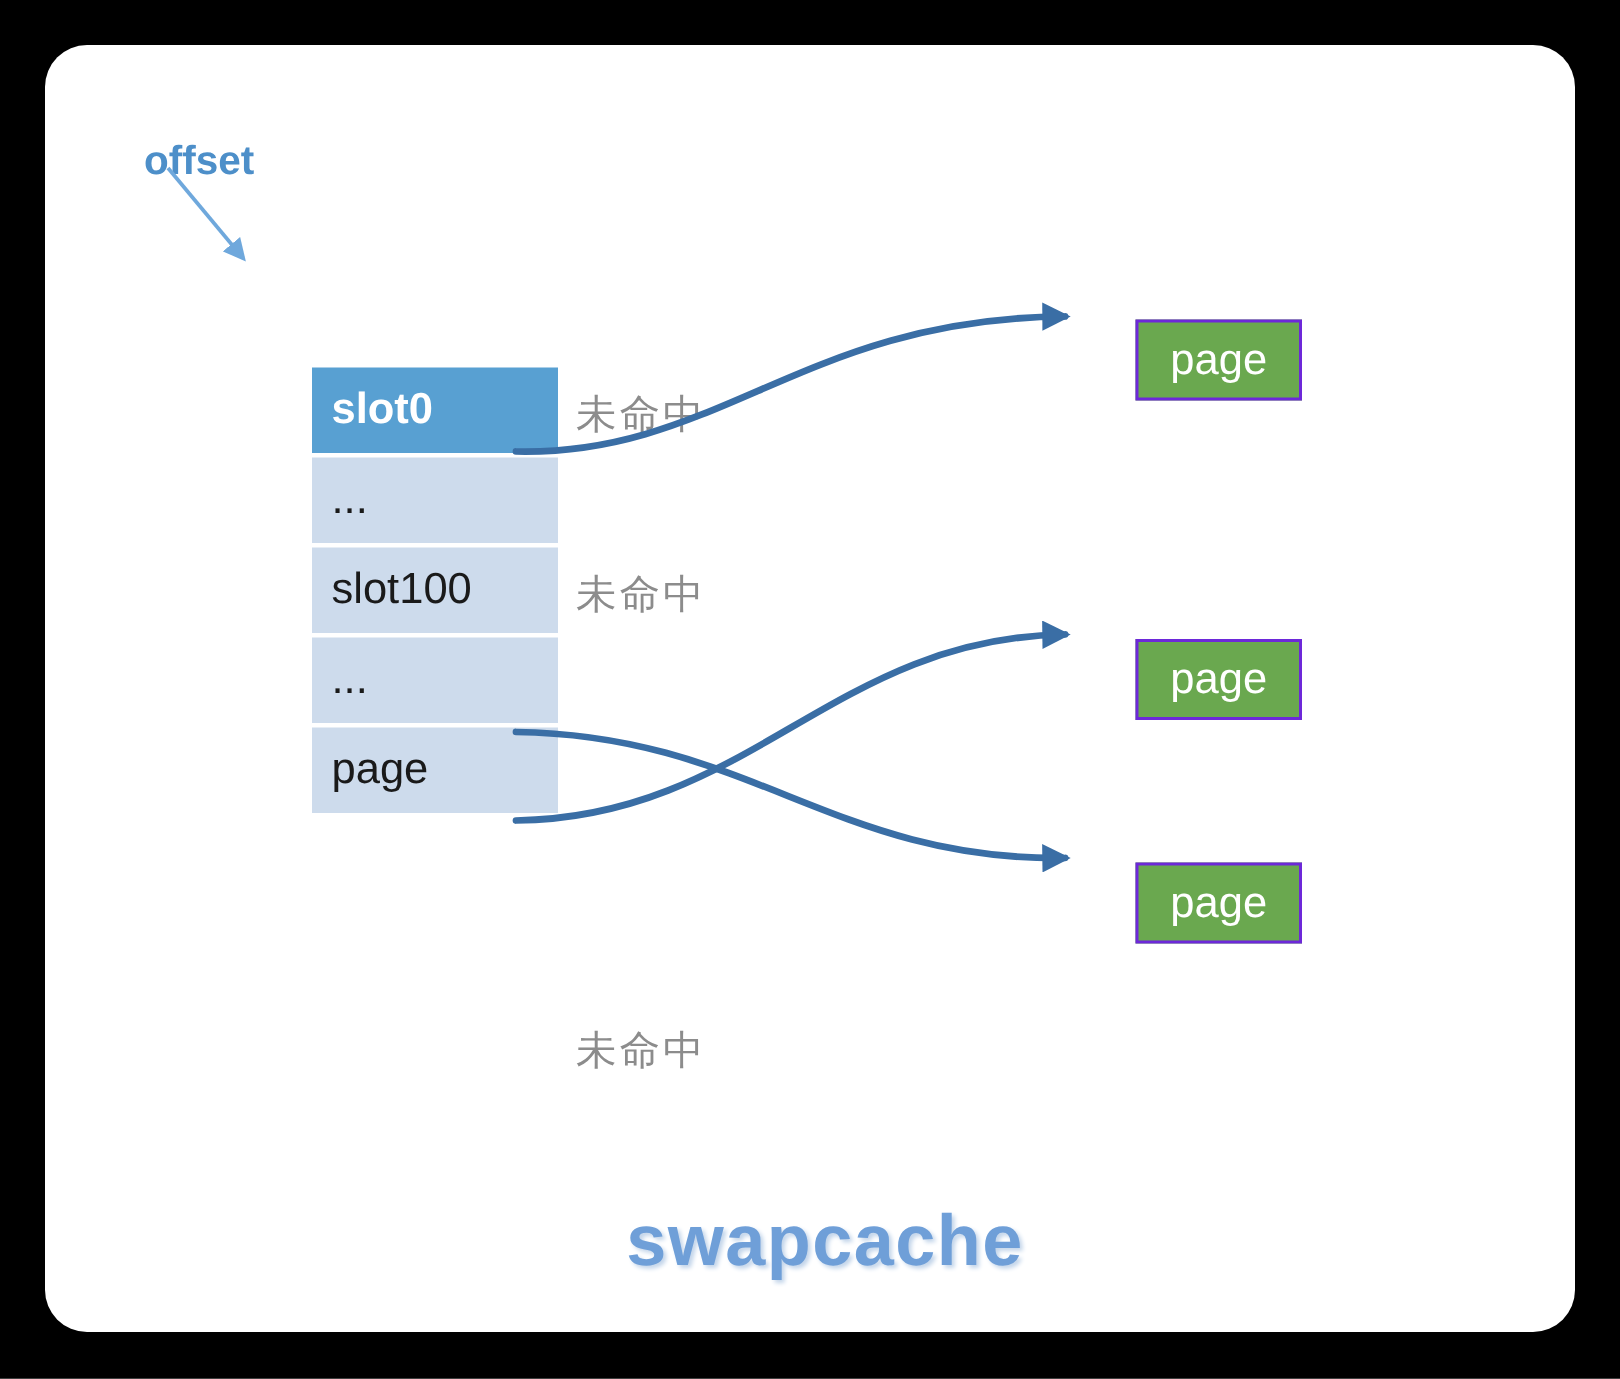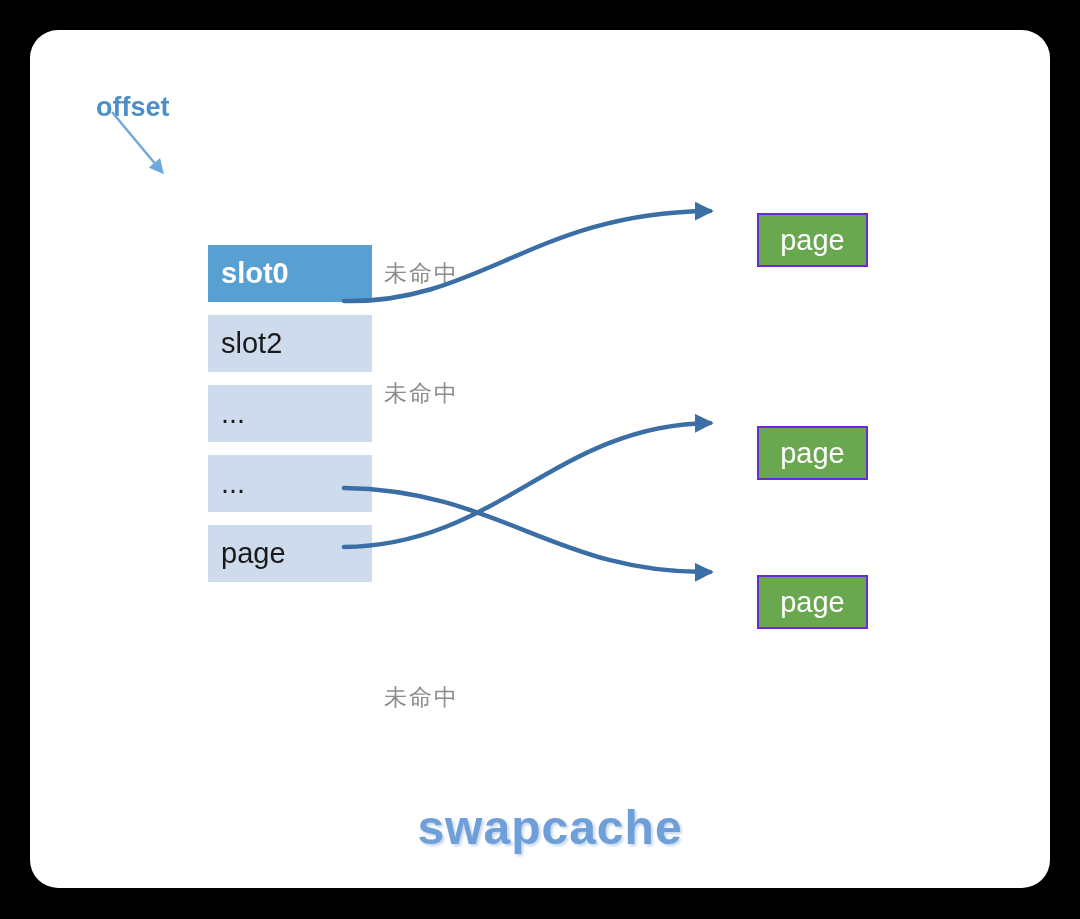--- a/index.html
+++ b/index.html
@@ -24,37 +24,37 @@
     font-weight: bold;
     color: #4d8fc9;
   }
   .slot-table {
     position: absolute;
     left: 178px; top: 215px;
     width: 164px;
   }
   .slot-row {
     width: 164px; height: 57px;
-    margin-bottom: 13px;
+    margin-bottom: 3px;
     background: #cddbec;
     color: #1a1a1a;
     font-size: 29px;
     display: flex;
     align-items: center;
     padding-left: 13px;
   }
   .slot-row.highlight {
     background: #58a0d2;
     color: #ffffff;
     font-weight: bold;
   }
   .miss-label {
     position: absolute;
     left: 354px;
-    font-size: 23px;
+    font-size: 27px;
     color: #8c8c8c;
     letter-spacing: 2px;
   }
   .miss-0 { top: 228px; }
   .miss-2 { top: 348px; }
   .miss-7 { top: 652px; }
   .page-box {
     position: absolute;
     left: 727px;
     width: 111px; height: 54px;
@@ -92,24 +92,24 @@
 
 <div class="card">
 
   <div class="offset-label">offset</div>
 
   <div class="slot-table">
     <div class="slot-row highlight">
       <span>slot0</span>
     </div>
     <div class="slot-row">
-      <span>slot2</span>
+      <span>...</span>
     </div>
     <div class="slot-row">
-      <span>...</span>
+      <span>slot100</span>
     </div>
     <div class="slot-row">
       <span>...</span>
     </div>
     <div class="slot-row">
       <span>page</span>
     </div>
   </div>
 
   <div class="miss-label miss-0">未命中</div>

